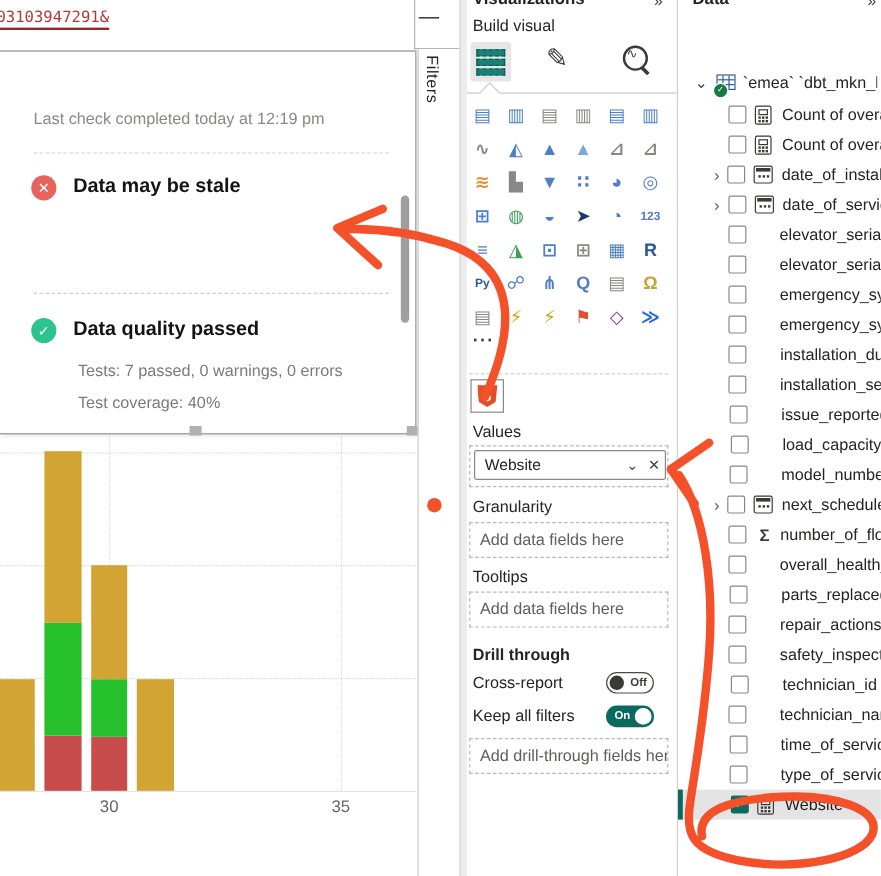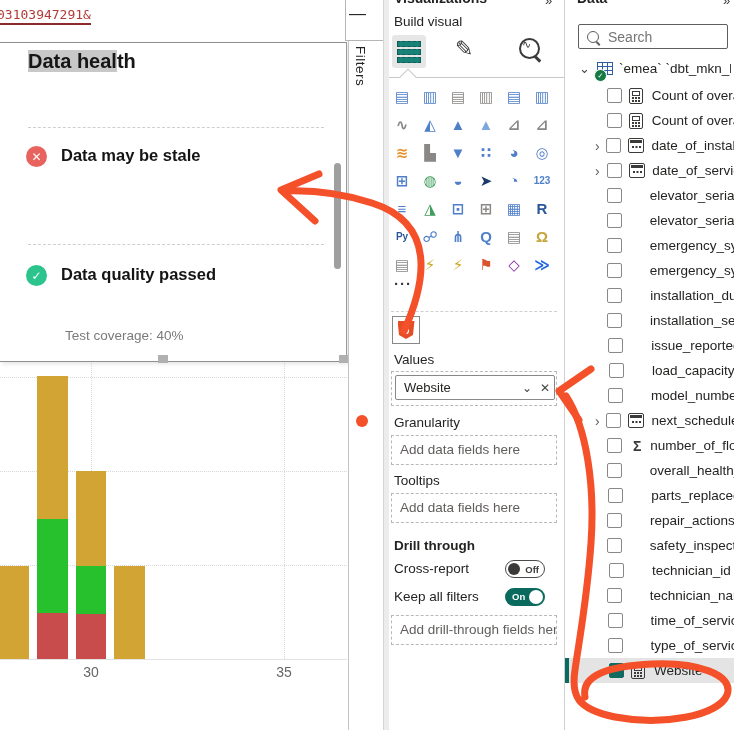--- a/index.html
+++ b/index.html
@@ -130,34 +130,35 @@
 </style>
 </head>
 <body>
 
 <div id="stage">
 
   <div id="canvas">
     <span id="url-text">03103947291&amp;</span>
 
     <div id="dh-card">
-      <div class="dh-title"><span class="hl">Data heal</span><span>th</span></div>
+      <div class="dh-sub">Last check completed today at 12:19 pm</div>
       <div class="dh-div" style="top:84px"></div>
 
       <div class="dh-ico" style="top:103px;background:#e8635e">
           <span>✕</span>
         </div>
       <div class="dh-sec-title" style="top:103px">Data may be stale</div>
 
       <div class="dh-div" style="top:201px"></div>
 
       <div class="dh-ico" style="top:222px;background:#2bc48d">
           <span>✓</span>
         </div>
       <div class="dh-sec-title" style="top:222px">Data quality passed</div>
+      <div class="dh-line" style="top:258px">Tests: 7 passed, 0 warnings, 0 errors</div>
       <div class="dh-line" style="top:285px">Test coverage: 40%</div>
 
       <div id="dh-scroll"></div>
     </div>
     <div class="dh-handle" style="left:158px"></div>
     <div class="dh-handle" style="left:339px;width:9px"></div>
 
     <div id="chart">
       <div id="chart-plot" style="position:absolute;inset:0;">
         <div id="baseline"></div>
@@ -280,24 +281,20 @@
       <span class="tx">On</span>
       <span class="dot"></span>
     </div>
     <div class="well-box well-empty" style="top:615px">Add drill-through fields here</div>
   </div>
 
   <div id="datap">
     <div class="panel-title" style="left:12px">Data</div>
     <div class="panel-collapse" style="left:158px">»</div>
 
-    <div id="search-box">
-      <span class="lens"></span>
-      <input placeholder="Search" style="">
-    </div>
 
     <div id="root-row">
       <span id="root-chev">⌄</span>
       <span class="tbl-ic"></span>
       <span class="tbl-badge">✓</span>
       <span id="root-label">`emea` `dbt_mkn_bron..</span>
     </div>
 
     <div id="field-list">
         <div class="frow">

